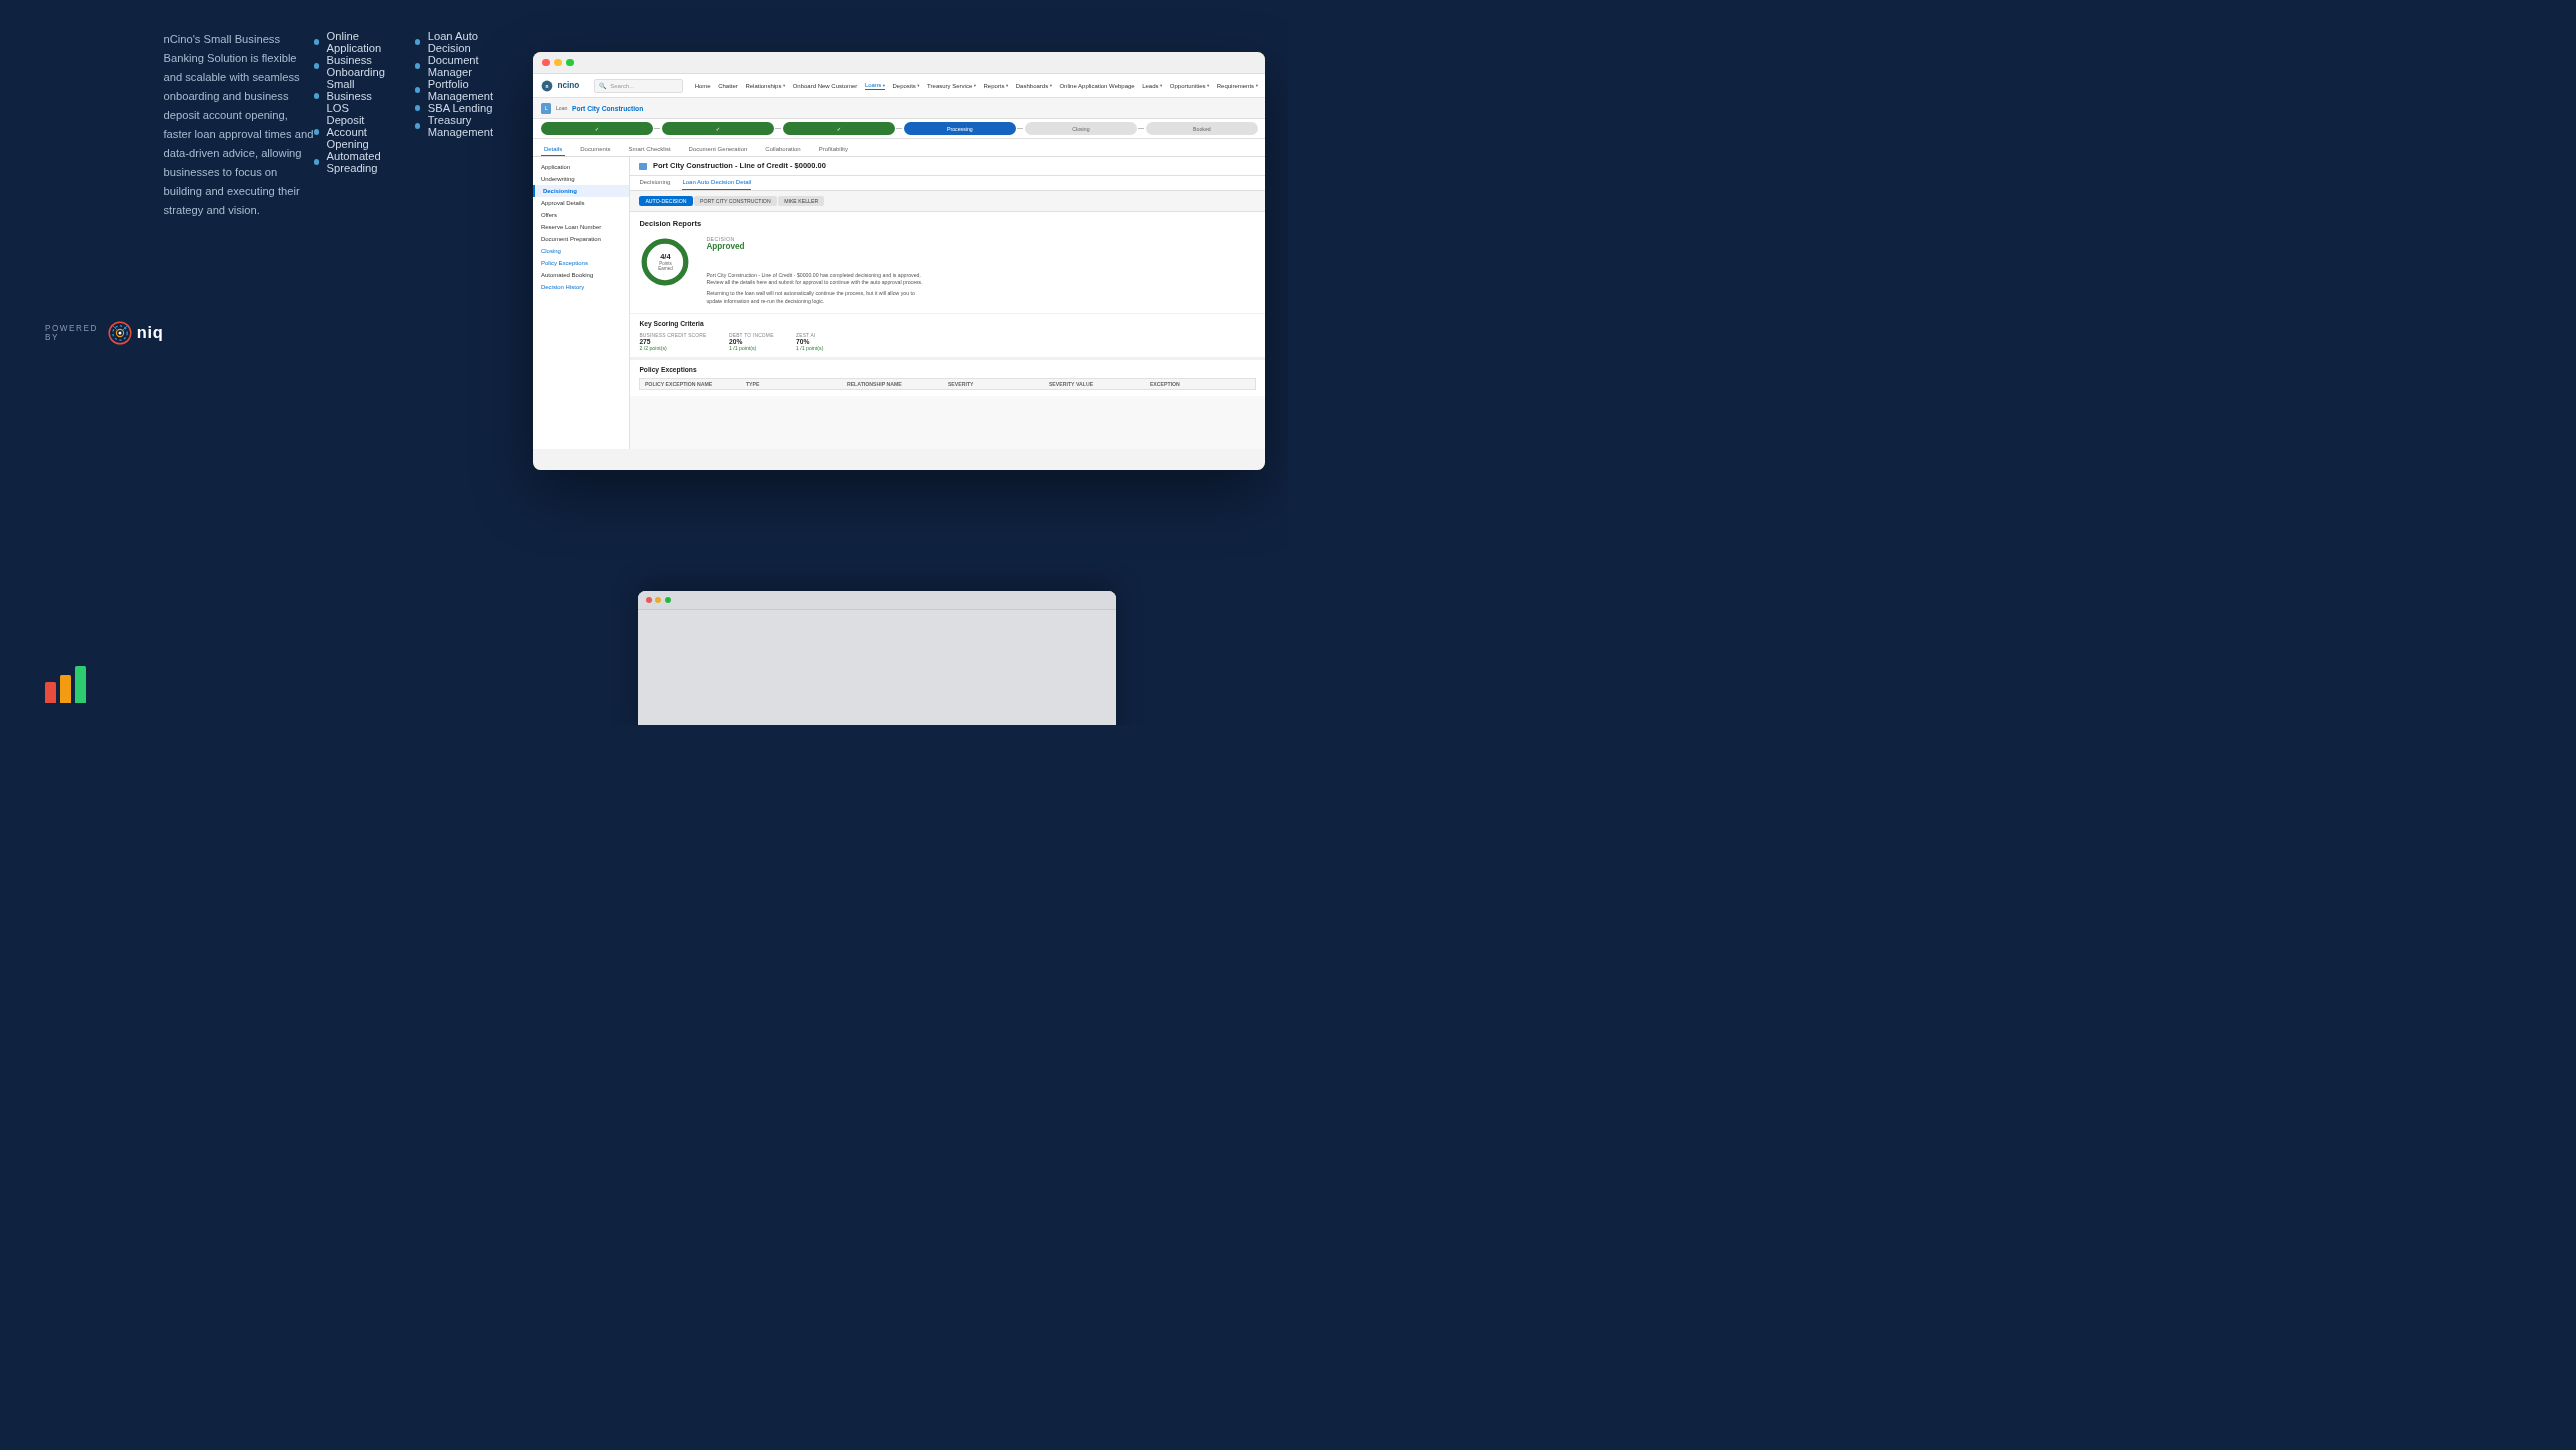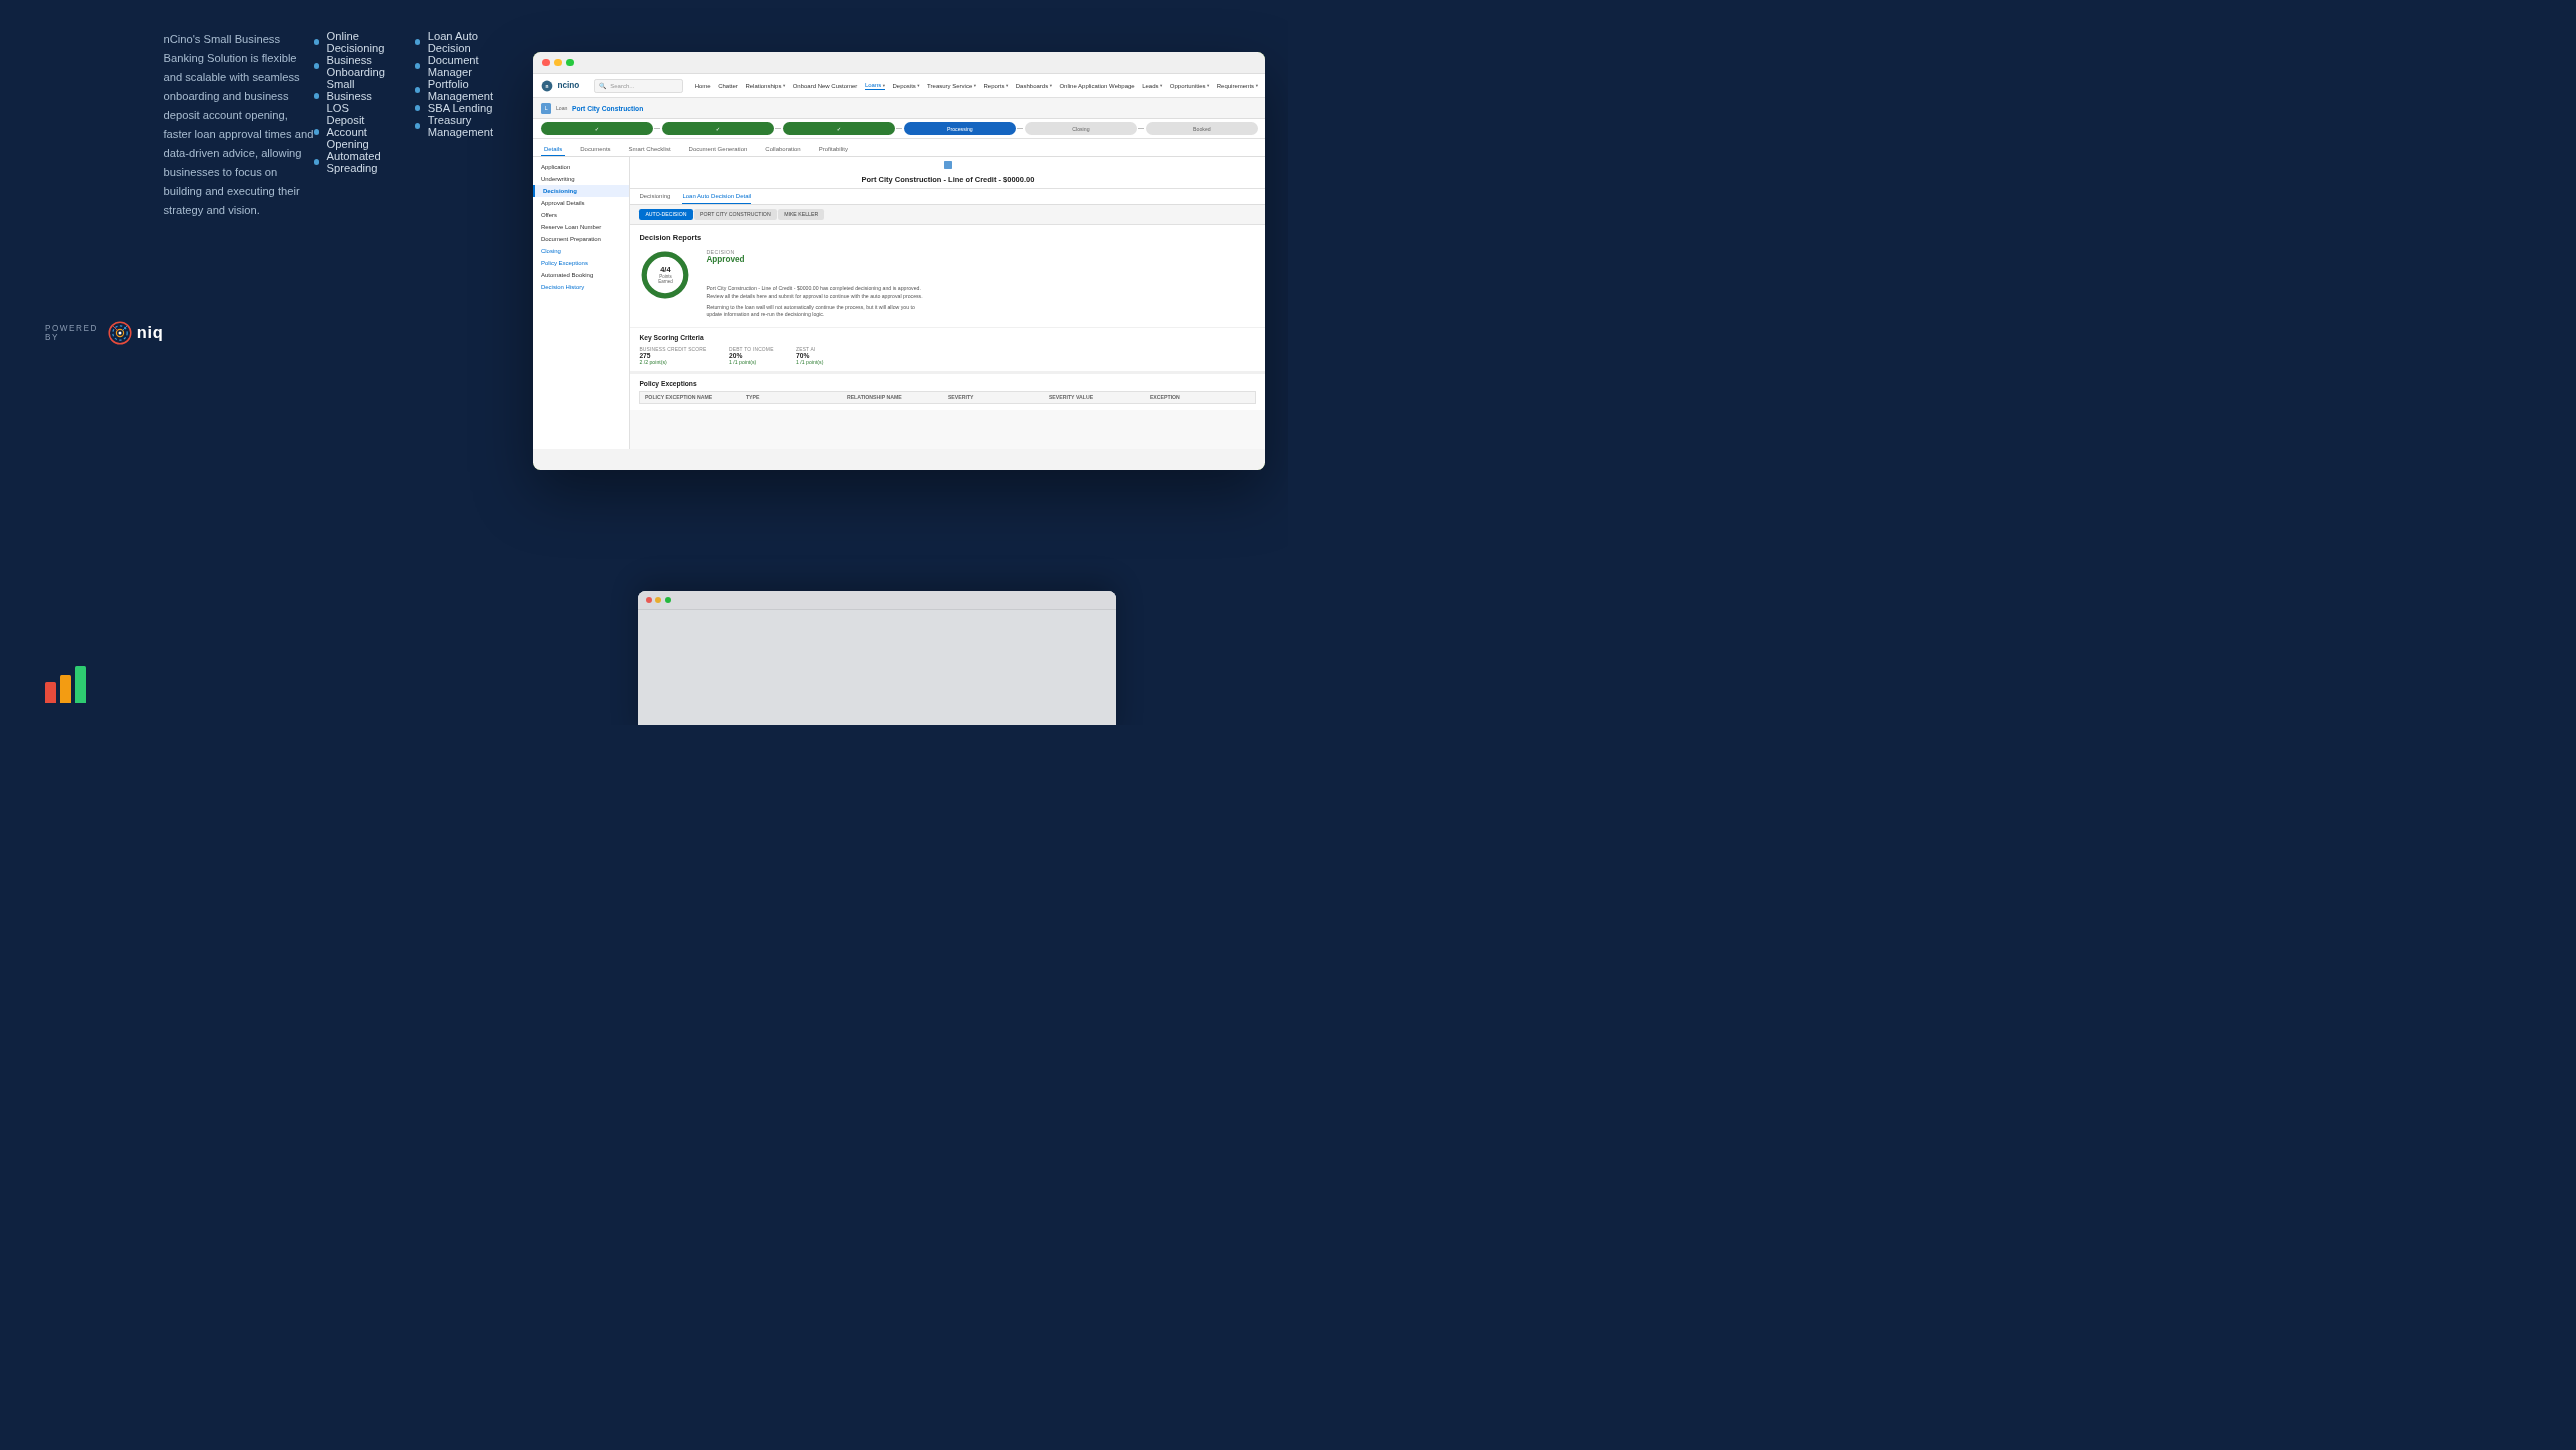--- a/index.html
+++ b/index.html
@@ -341,23 +341,22 @@
       overflow: hidden;
       background: #f8f8f8;
     }
 
     
     .record-title {
       background: #fff;
       padding: 4.5px 9px;
       border-bottom: 0.7px solid #e0e0e0;
       display: flex;
-      align-items: center;
+      align-items: flex-end;
       gap: 6px;
-      flex-direction: column;
     }
     .record-icon {
       width: 7.5px;
       height: 7.5px;
       background: #5b9bd5;
       border-radius: 0.7px;
     }
     .record-title-text {
       font-size: 7.5px;
       font-weight: 700;
@@ -577,21 +576,21 @@
   </div>
 
 
   <p class="description">nCino's Small Business Banking Solution is flexible and scalable with seamless onboarding and business deposit account opening, faster loan approval times and data-driven advice, allowing businesses to focus on building and executing their strategy and vision.</p>
 
   <div class="features-grid">
 
     <div>
       <div class="feature-item">
         <div class="feature-bullet"></div>
-        <span>Online Decisioning</span>
+        <span>Online Application</span>
       </div>
       <div class="feature-item">
         <div class="feature-bullet"></div>
         <span>Business Onboarding</span>
       </div>
       <div class="feature-item">
         <div class="feature-bullet"></div>
         <span>Small Business LOS</span>
       </div>
       <div class="feature-item">

